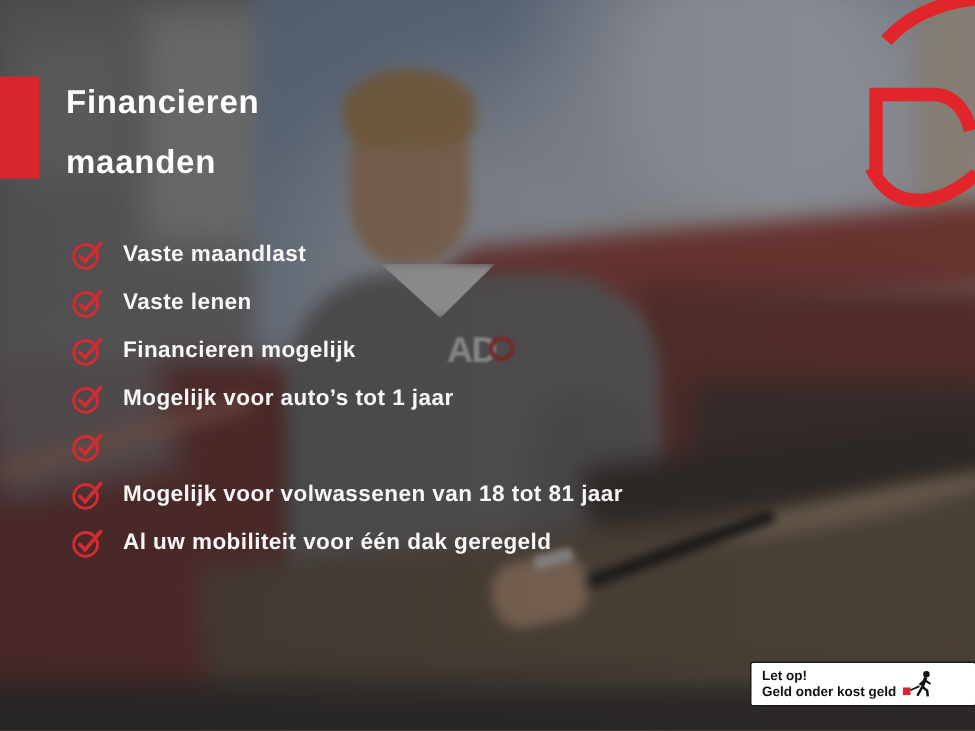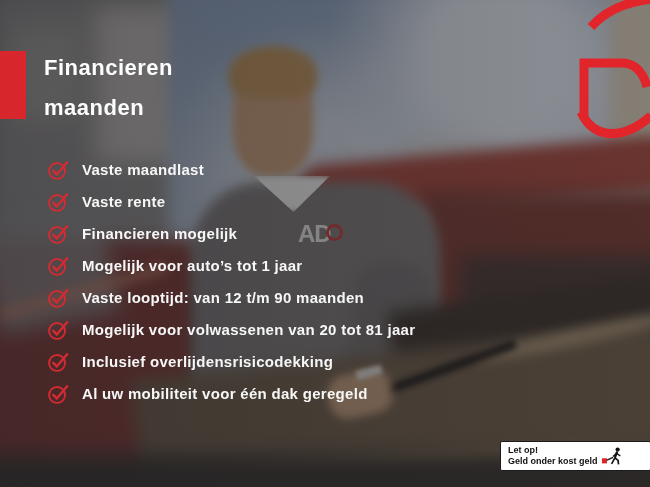--- a/index.html
+++ b/index.html
@@ -127,56 +127,48 @@
           <circle cx="10.5" cy="13.5" r="8.3" fill="none" stroke="#d22b31" stroke-width="2"></circle>
           <path d="M6.5 13.5 L10.2 17.2 L21 4.5" fill="none" stroke="#d22b31" stroke-width="2.6" stroke-linecap="round"></path>
         </svg>
       <span class="feat-label">Vaste maandlast</span>
     </li>
     <li>
       <svg class="check" viewBox="0 0 24 24">
           <circle cx="10.5" cy="13.5" r="8.3" fill="none" stroke="#d22b31" stroke-width="2"></circle>
           <path d="M6.5 13.5 L10.2 17.2 L21 4.5" fill="none" stroke="#d22b31" stroke-width="2.6" stroke-linecap="round"></path>
         </svg>
-      <span class="feat-label">Vaste rente</span>
+      <span class="feat-label">Vaste lenen</span>
     </li>
     <li>
       <svg class="check" viewBox="0 0 24 24">
           <circle cx="10.5" cy="13.5" r="8.3" fill="none" stroke="#d22b31" stroke-width="2"></circle>
           <path d="M6.5 13.5 L10.2 17.2 L21 4.5" fill="none" stroke="#d22b31" stroke-width="2.6" stroke-linecap="round"></path>
         </svg>
       <span class="feat-label">Financieren mogelijk</span>
     </li>
     <li>
       <svg class="check" viewBox="0 0 24 24">
           <circle cx="10.5" cy="13.5" r="8.3" fill="none" stroke="#d22b31" stroke-width="2"></circle>
           <path d="M6.5 13.5 L10.2 17.2 L21 4.5" fill="none" stroke="#d22b31" stroke-width="2.6" stroke-linecap="round"></path>
         </svg>
       <span class="feat-label">Mogelijk voor auto’s tot 1 jaar</span>
     </li>
     <li>
       <svg class="check" viewBox="0 0 24 24">
           <circle cx="10.5" cy="13.5" r="8.3" fill="none" stroke="#d22b31" stroke-width="2"></circle>
           <path d="M6.5 13.5 L10.2 17.2 L21 4.5" fill="none" stroke="#d22b31" stroke-width="2.6" stroke-linecap="round"></path>
         </svg>
-      <span class="feat-label">Vaste looptijd: van 12 t/m 90 maanden</span>
     </li>
     <li>
       <svg class="check" viewBox="0 0 24 24">
           <circle cx="10.5" cy="13.5" r="8.3" fill="none" stroke="#d22b31" stroke-width="2"></circle>
           <path d="M6.5 13.5 L10.2 17.2 L21 4.5" fill="none" stroke="#d22b31" stroke-width="2.6" stroke-linecap="round"></path>
         </svg>
-      <span class="feat-label">Mogelijk voor volwassenen van 20 tot 81 jaar</span>
-    </li>
-    <li>
-      <svg class="check" viewBox="0 0 24 24">
-          <circle cx="10.5" cy="13.5" r="8.3" fill="none" stroke="#d22b31" stroke-width="2"></circle>
-          <path d="M6.5 13.5 L10.2 17.2 L21 4.5" fill="none" stroke="#d22b31" stroke-width="2.6" stroke-linecap="round"></path>
-        </svg>
-      <span class="feat-label">Inclusief overlijdensrisicodekking</span>
+      <span class="feat-label">Mogelijk voor volwassenen van 18 tot 81 jaar</span>
     </li>
     <li>
       <svg class="check" viewBox="0 0 24 24">
           <circle cx="10.5" cy="13.5" r="8.3" fill="none" stroke="#d22b31" stroke-width="2"></circle>
           <path d="M6.5 13.5 L10.2 17.2 L21 4.5" fill="none" stroke="#d22b31" stroke-width="2.6" stroke-linecap="round"></path>
         </svg>
       <span class="feat-label">Al uw mobiliteit voor één dak geregeld</span>
     </li>
   </ul>
 

